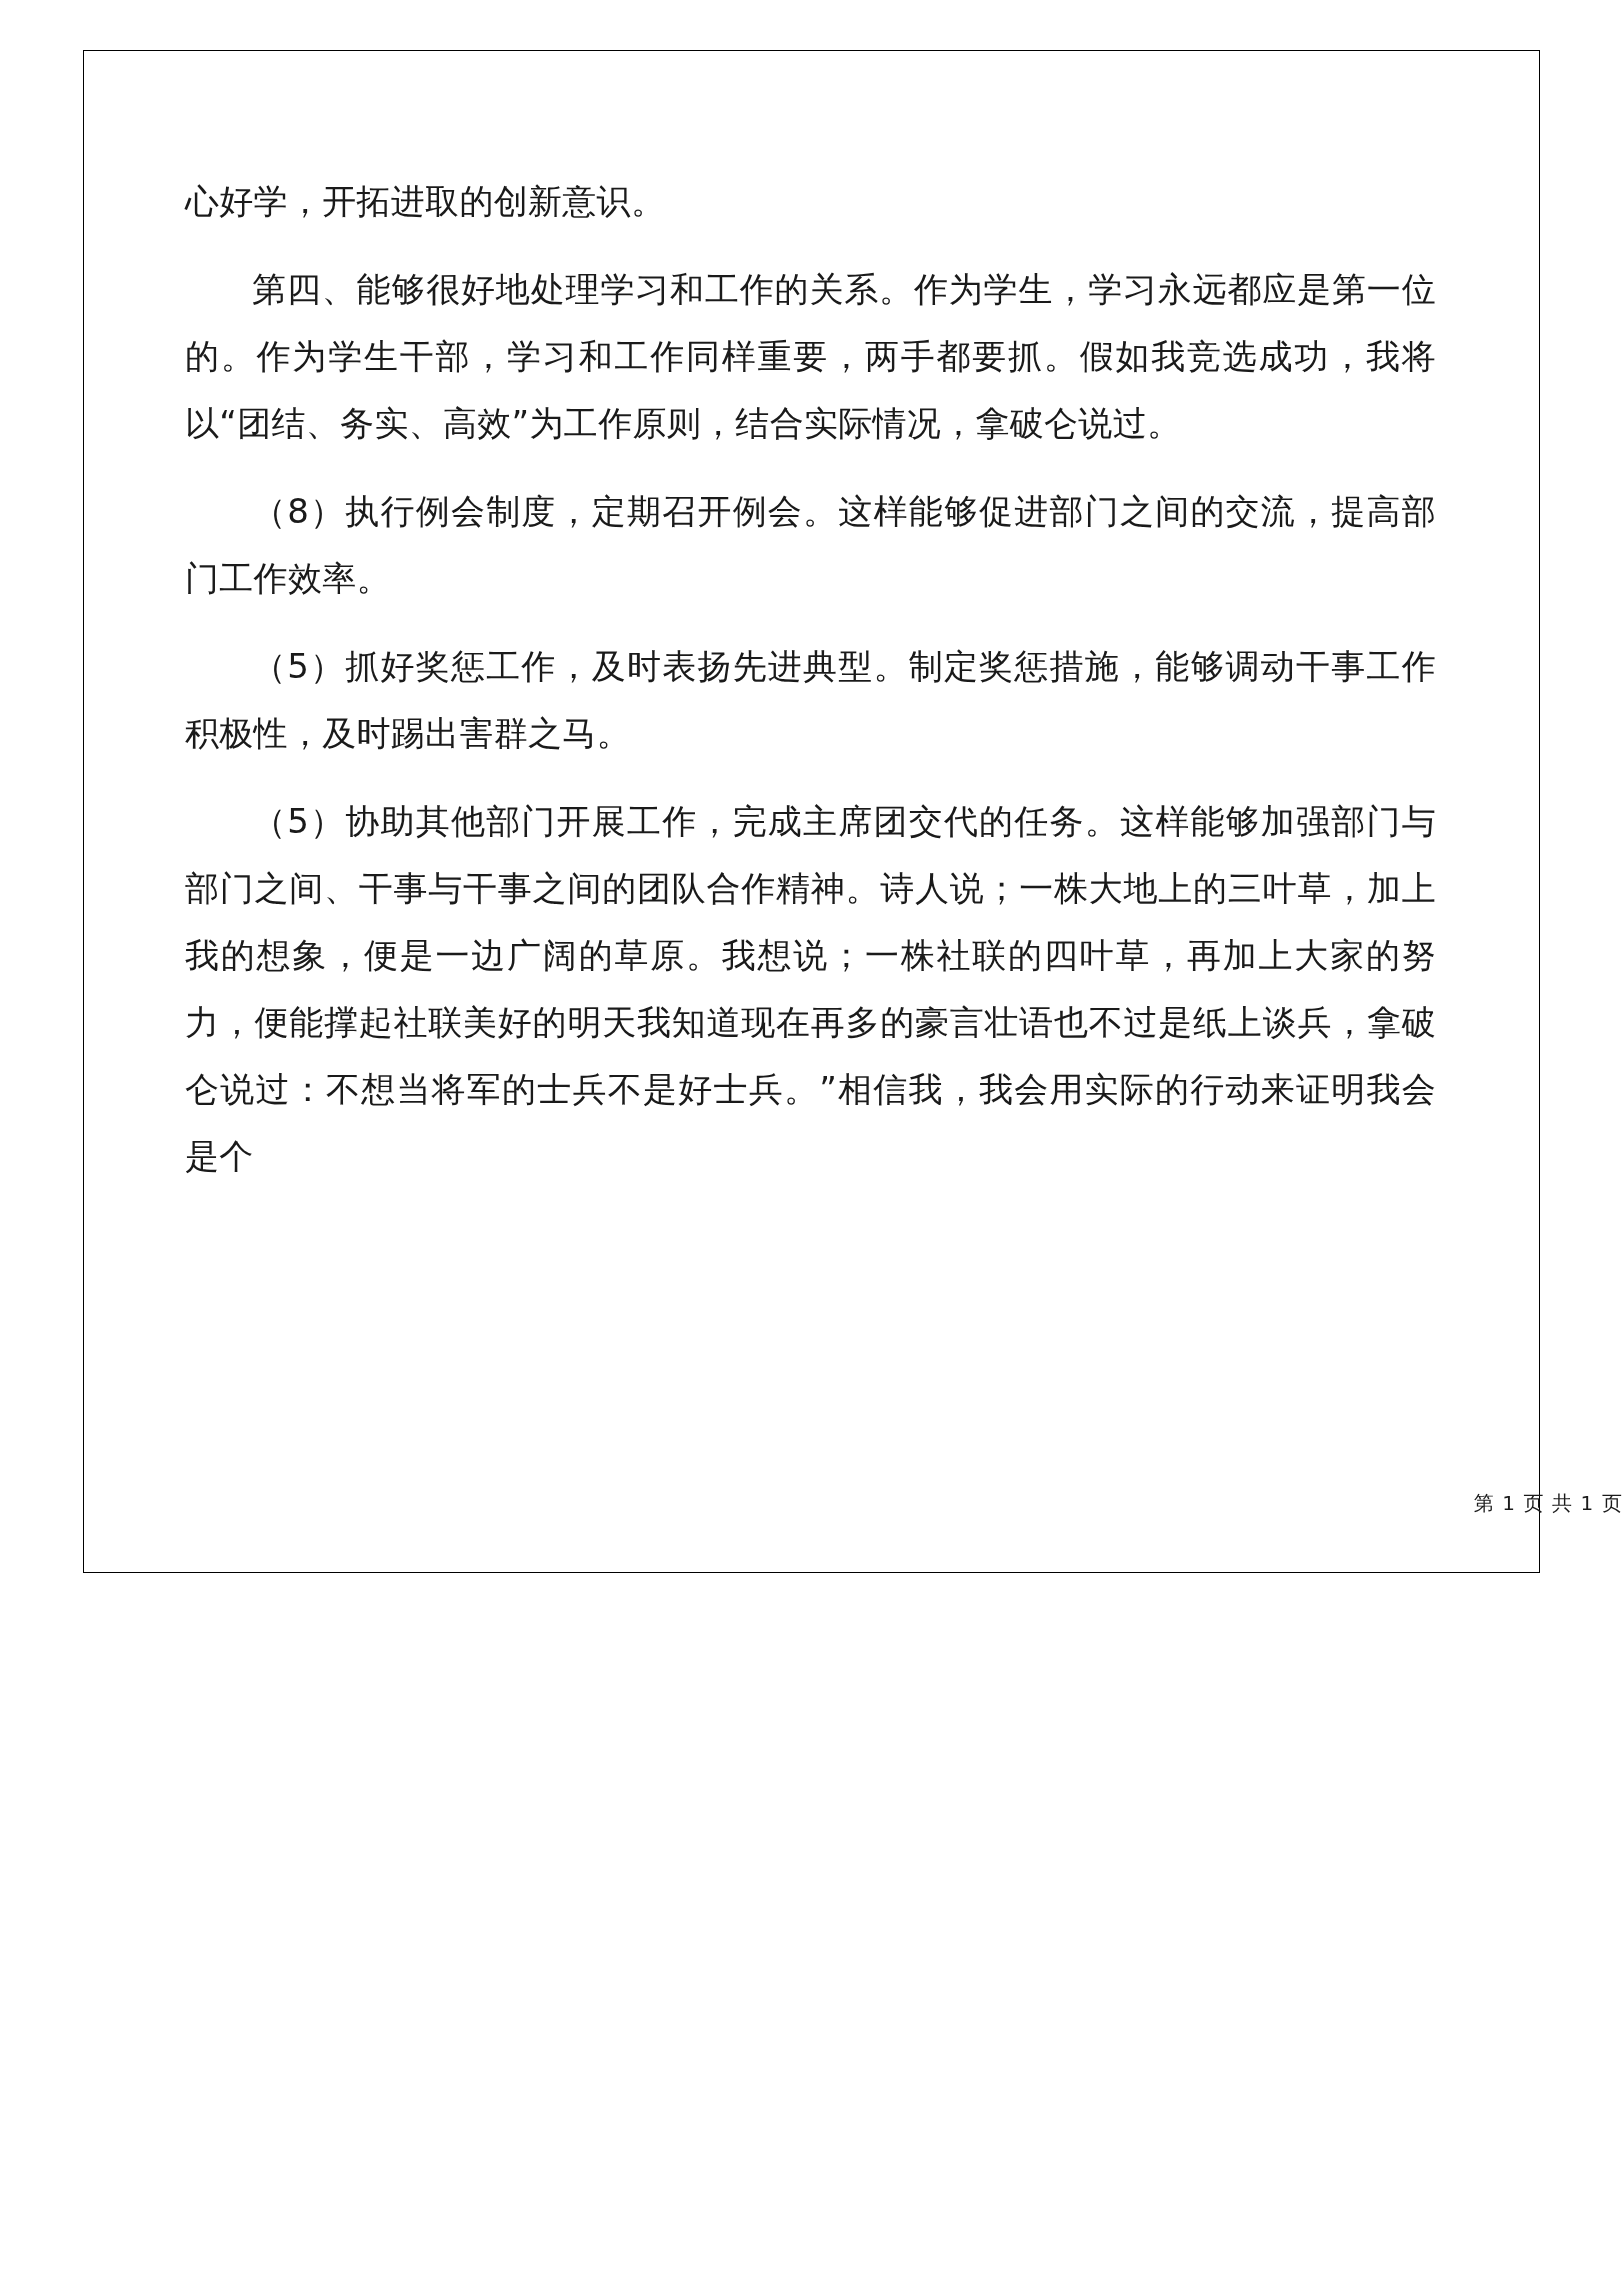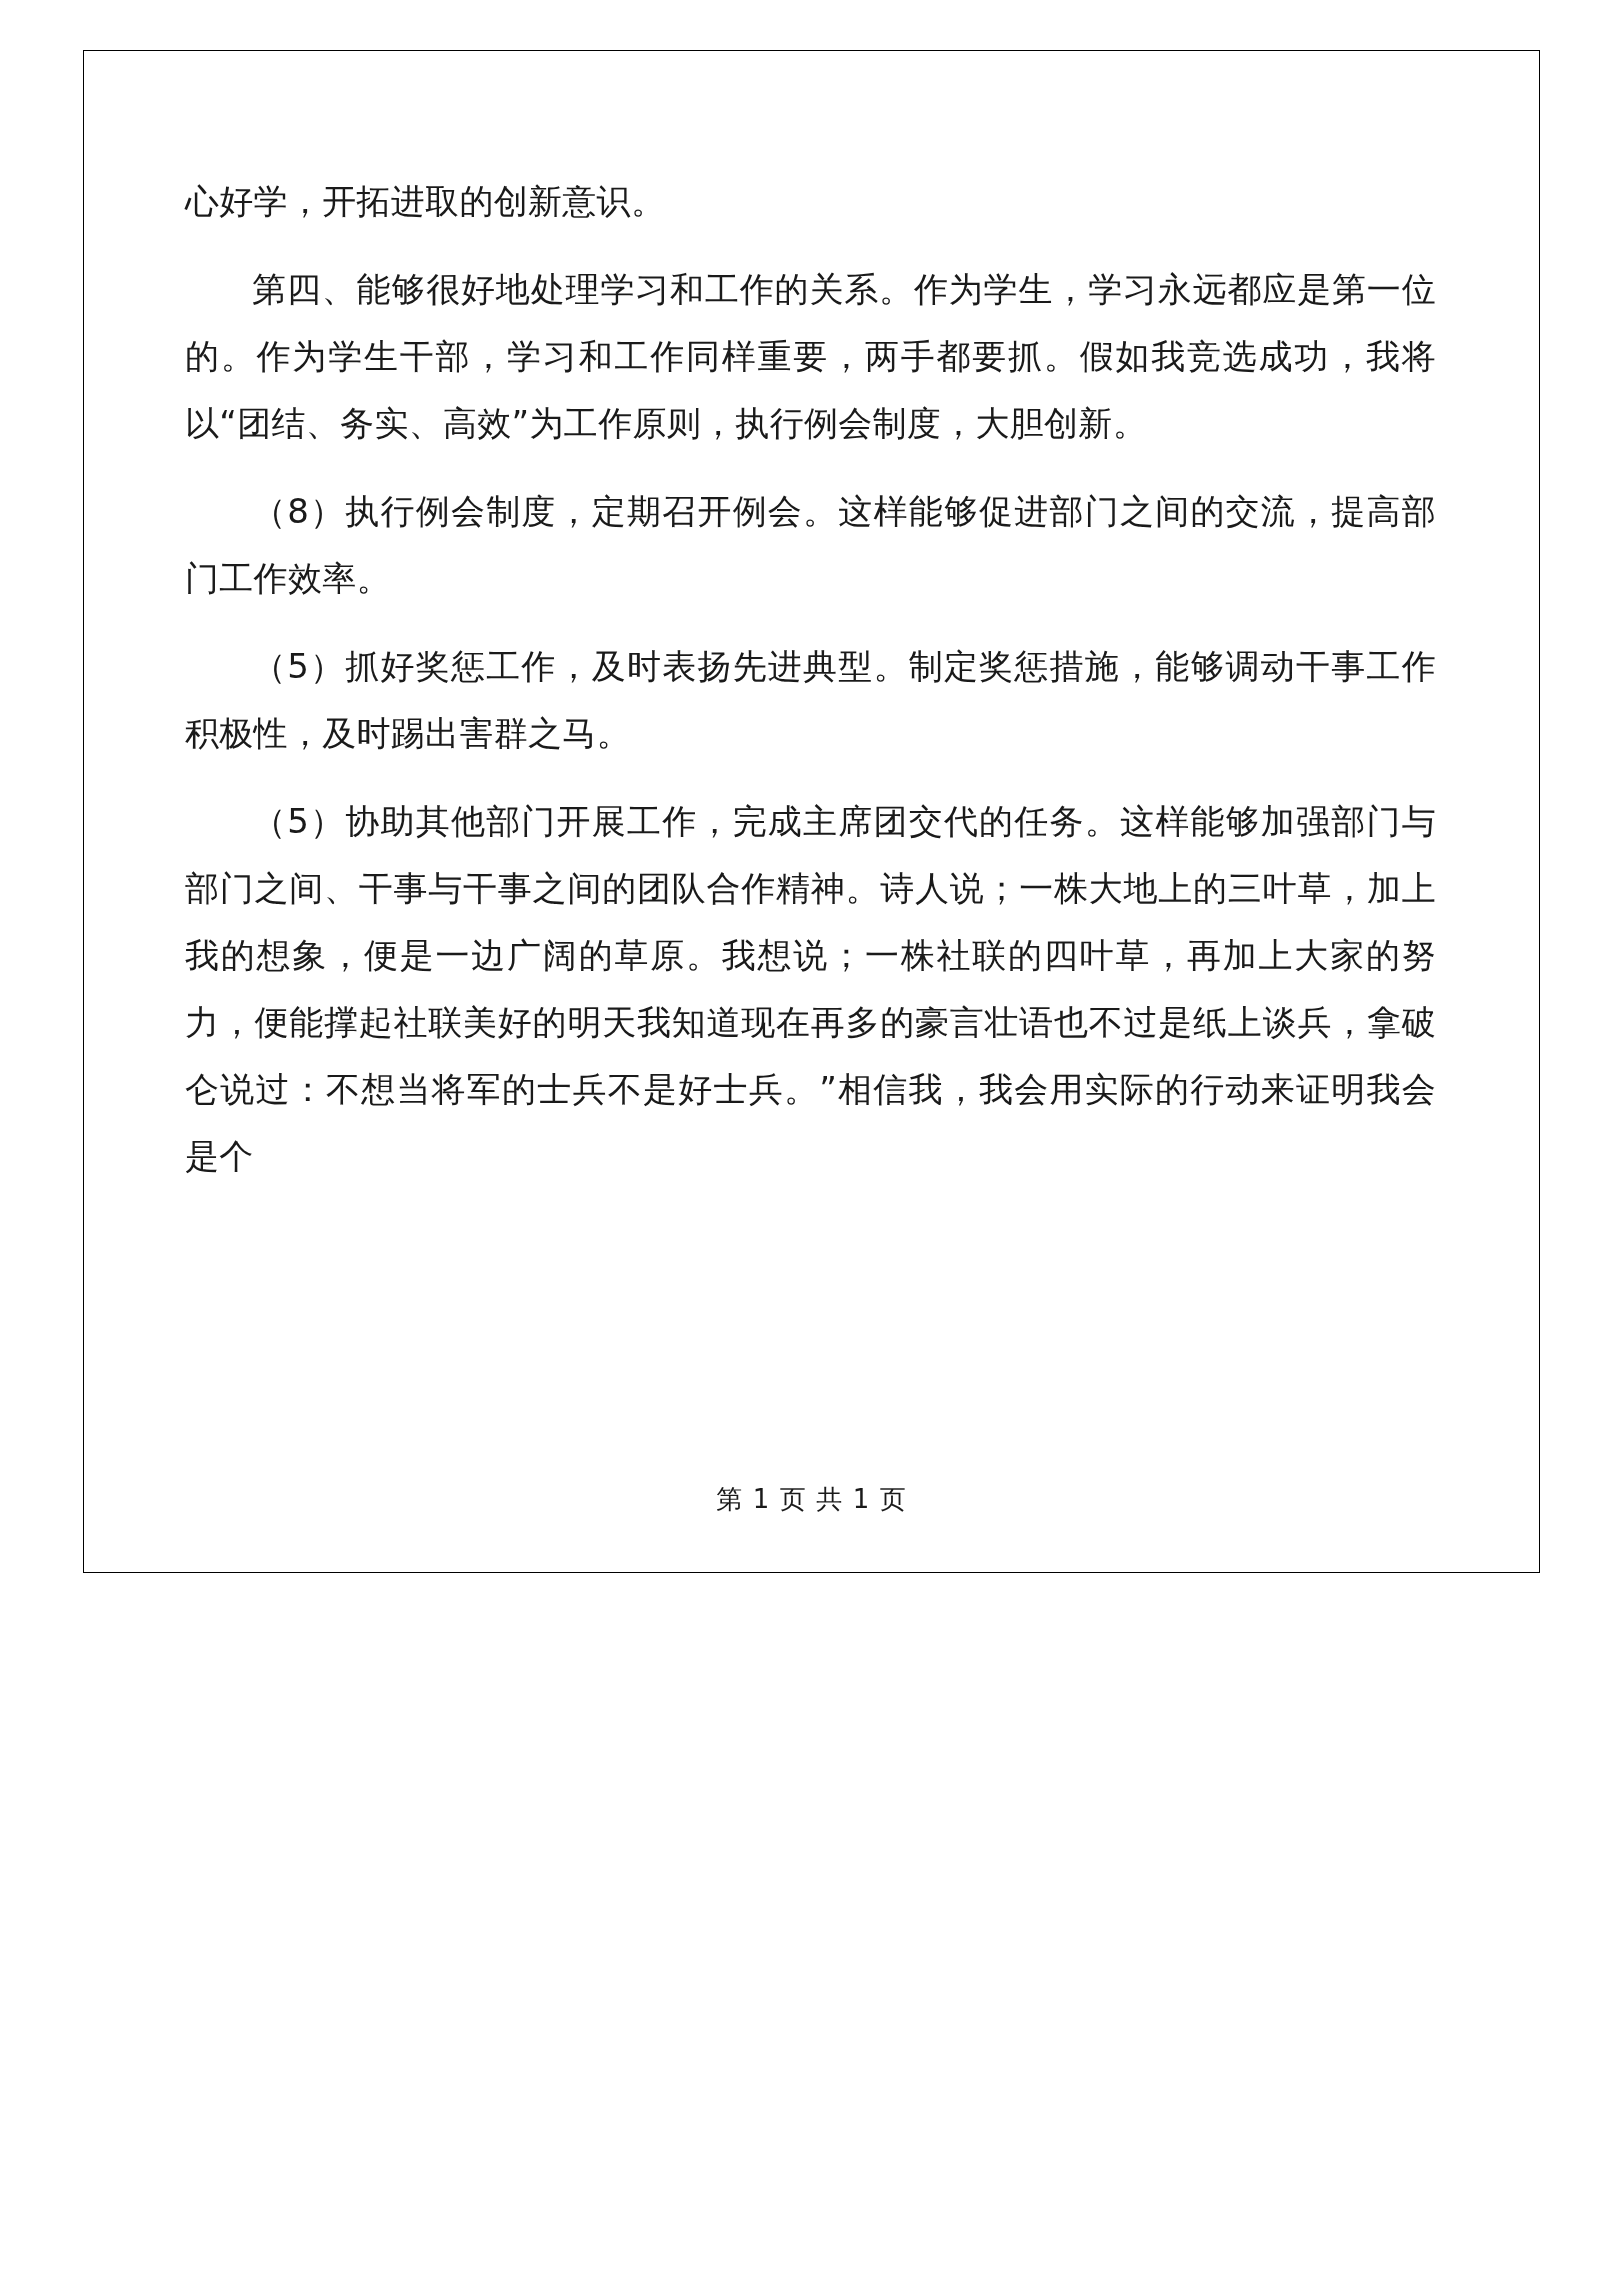--- a/index.html
+++ b/index.html
@@ -48,37 +48,37 @@
     font-weight: 400;
   }
   .para.indent {
     text-indent: 67px;
   }
   .footer {
     position: absolute;
     left: 0;
     right: 0;
     bottom: 105px;
-    text-align: center;
+    text-align: right;
     font-family: "DejaVu Sans", sans-serif;
-    font-size: 26px;
+    font-size: 20px;
     color: #1a1a1a;
     letter-spacing: 1.1px;
   }
 </style>
 </head>
 <body>
 
 <div class="page">
 
   <div class="page-border"></div>
 
   <div class="content">
     <p class="para">心好学，开拓进取的创新意识。</p>
-    <p class="para indent">第四、能够很好地处理学习和工作的关系。作为学生，学习永远都应是第一位的。作为学生干部，学习和工作同样重要，两手都要抓。假如我竞选成功，我将以“团结、务实、高效”为工作原则，执行例会制度，大胆创新。</p>
+    <p class="para indent">第四、能够很好地处理学习和工作的关系。作为学生，学习永远都应是第一位的。作为学生干部，学习和工作同样重要，两手都要抓。假如我竞选成功，我将以“团结、务实、高效”为工作原则，结合实际情况，拿破仑说过。</p>
     <p class="para indent">（8）执行例会制度，定期召开例会。这样能够促进部门之间的交流，提高部门工作效率。</p>
     <p class="para indent">（5）抓好奖惩工作，及时表扬先进典型。制定奖惩措施，能够调动干事工作积极性，及时踢出害群之马。</p>
     <p class="para indent">（5）协助其他部门开展工作，完成主席团交代的任务。这样能够加强部门与部门之间、干事与干事之间的团队合作精神。诗人说；一株大地上的三叶草，加上我的想象，便是一边广阔的草原。我想说；一株社联的四叶草，再加上大家的努力，便能撑起社联美好的明天我知道现在再多的豪言壮语也不过是纸上谈兵，拿破仑说过：不想当将军的士兵不是好士兵。”相信我，我会用实际的行动来证明我会是个</p>
   </div>
 
   <div class="footer">第 1 页   共 1 页</div>
 
 </div>
 
 

